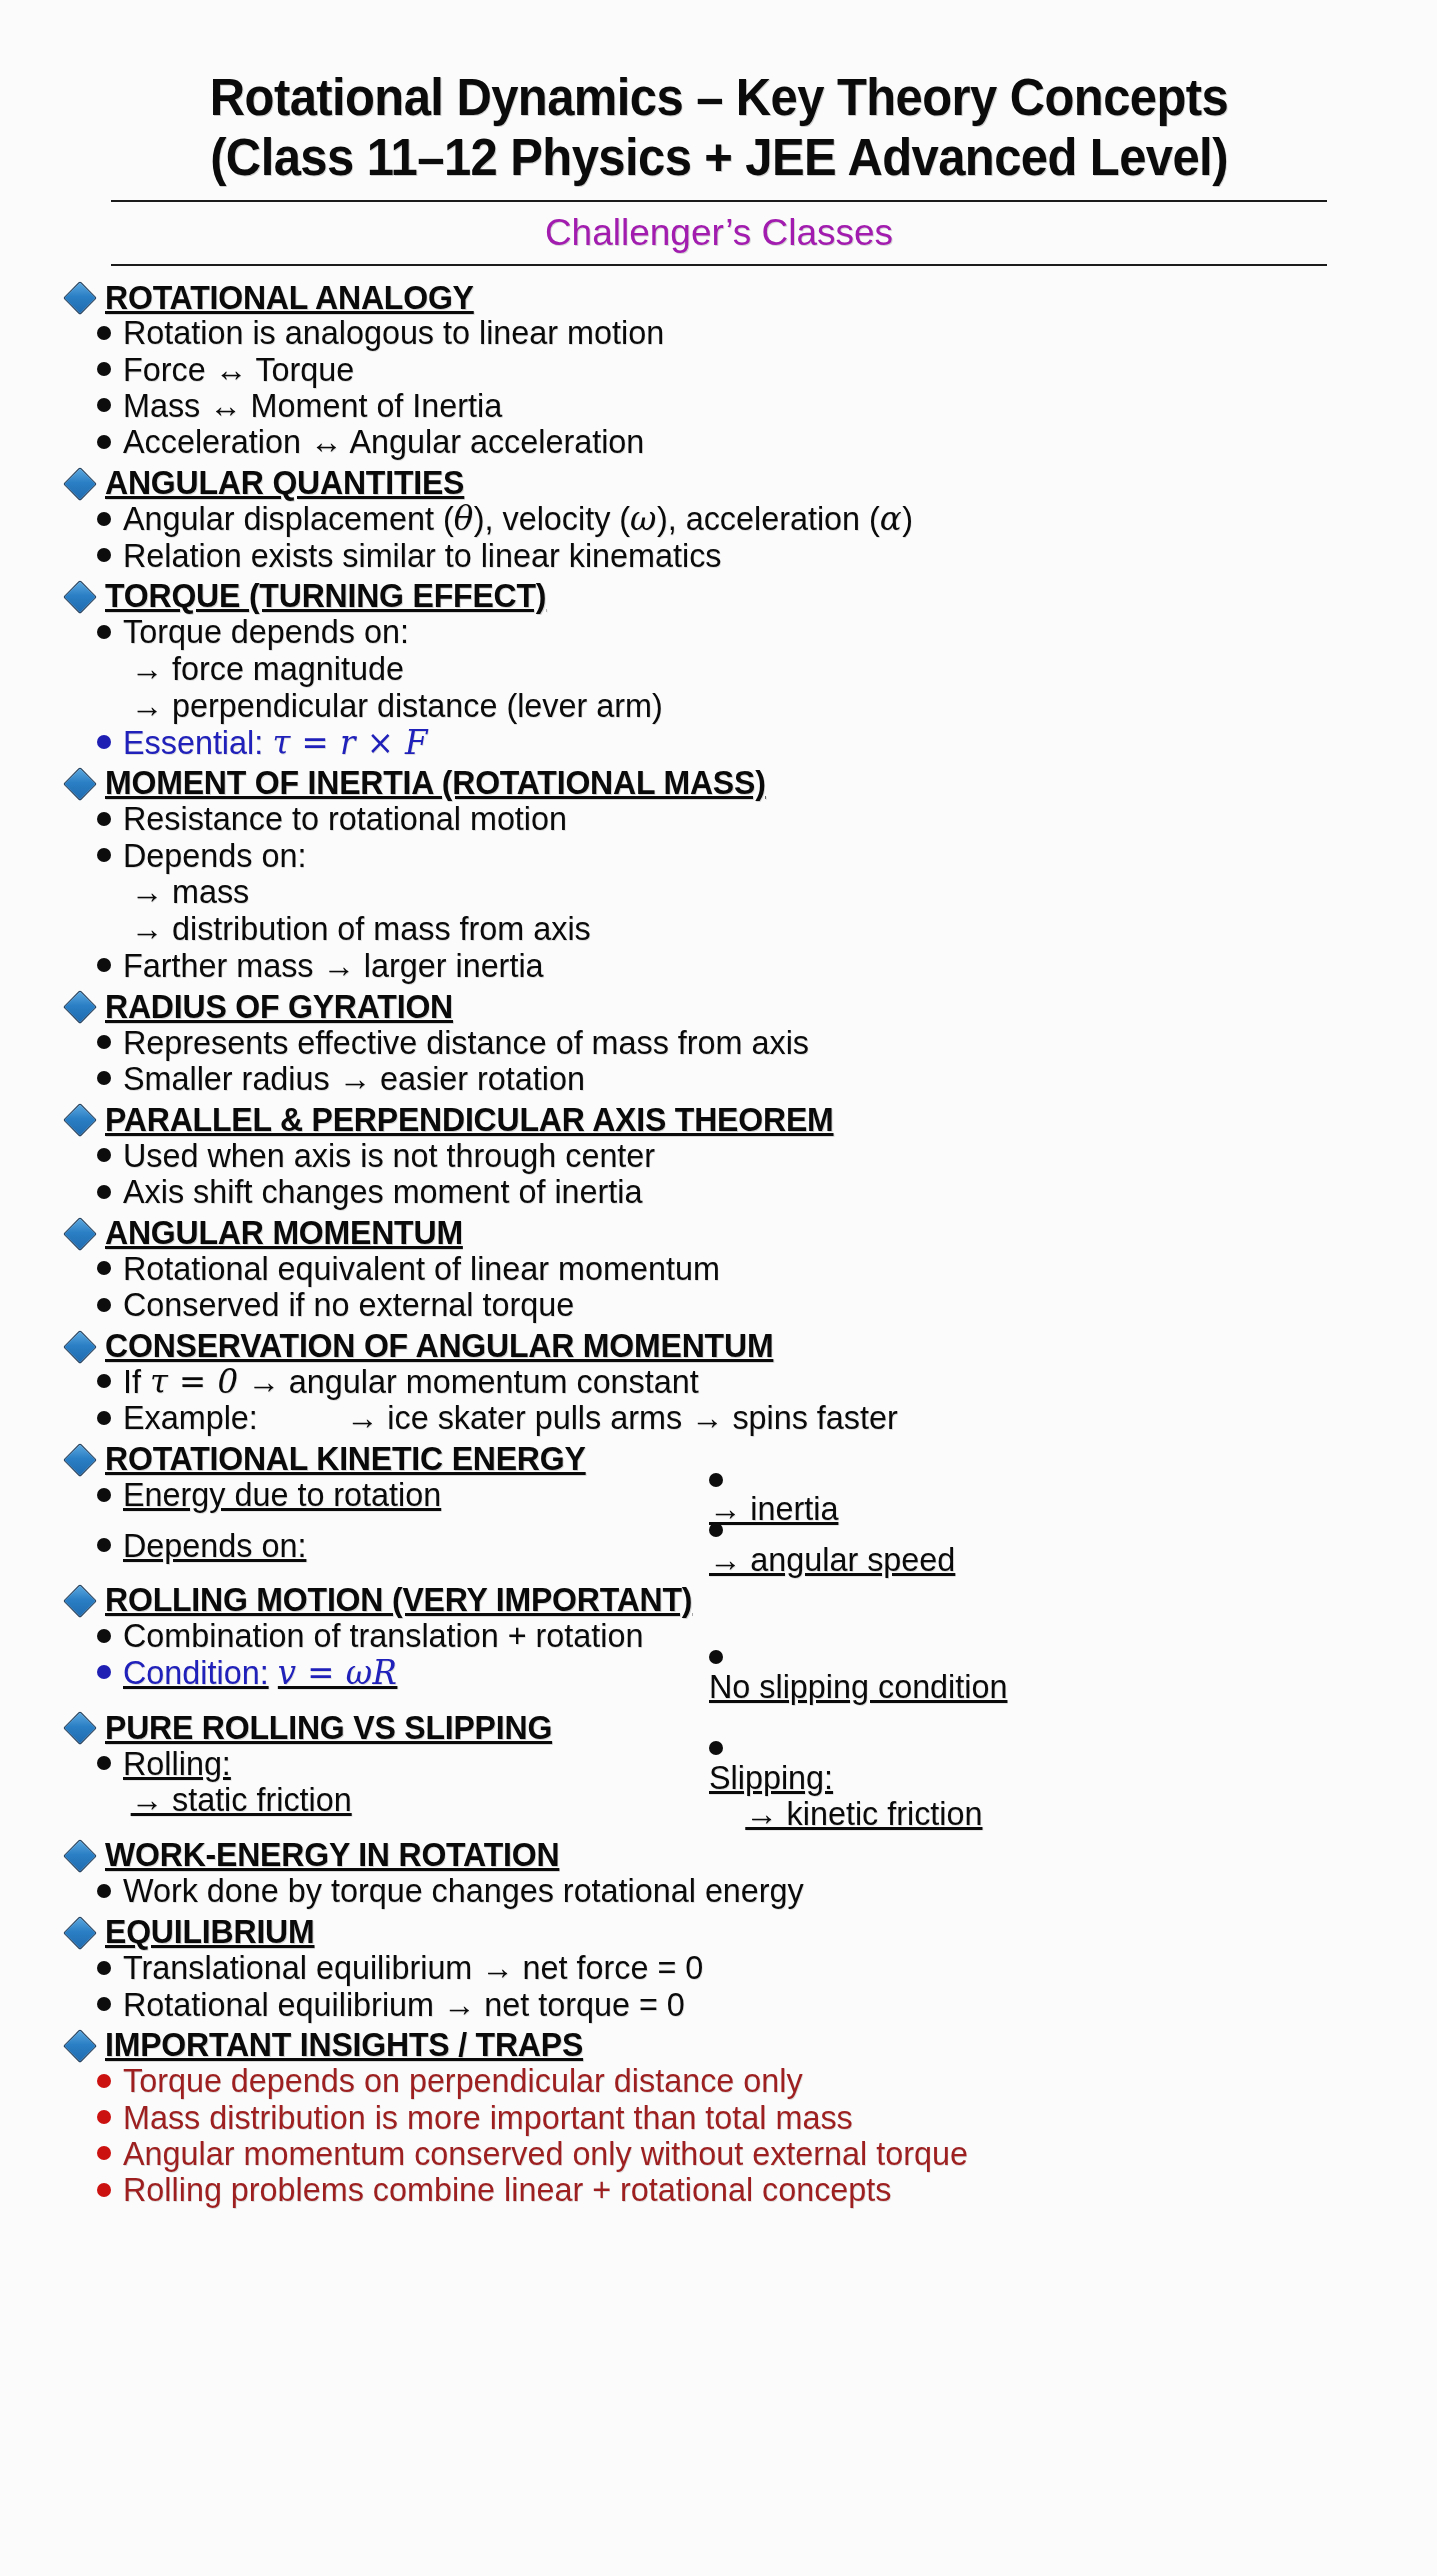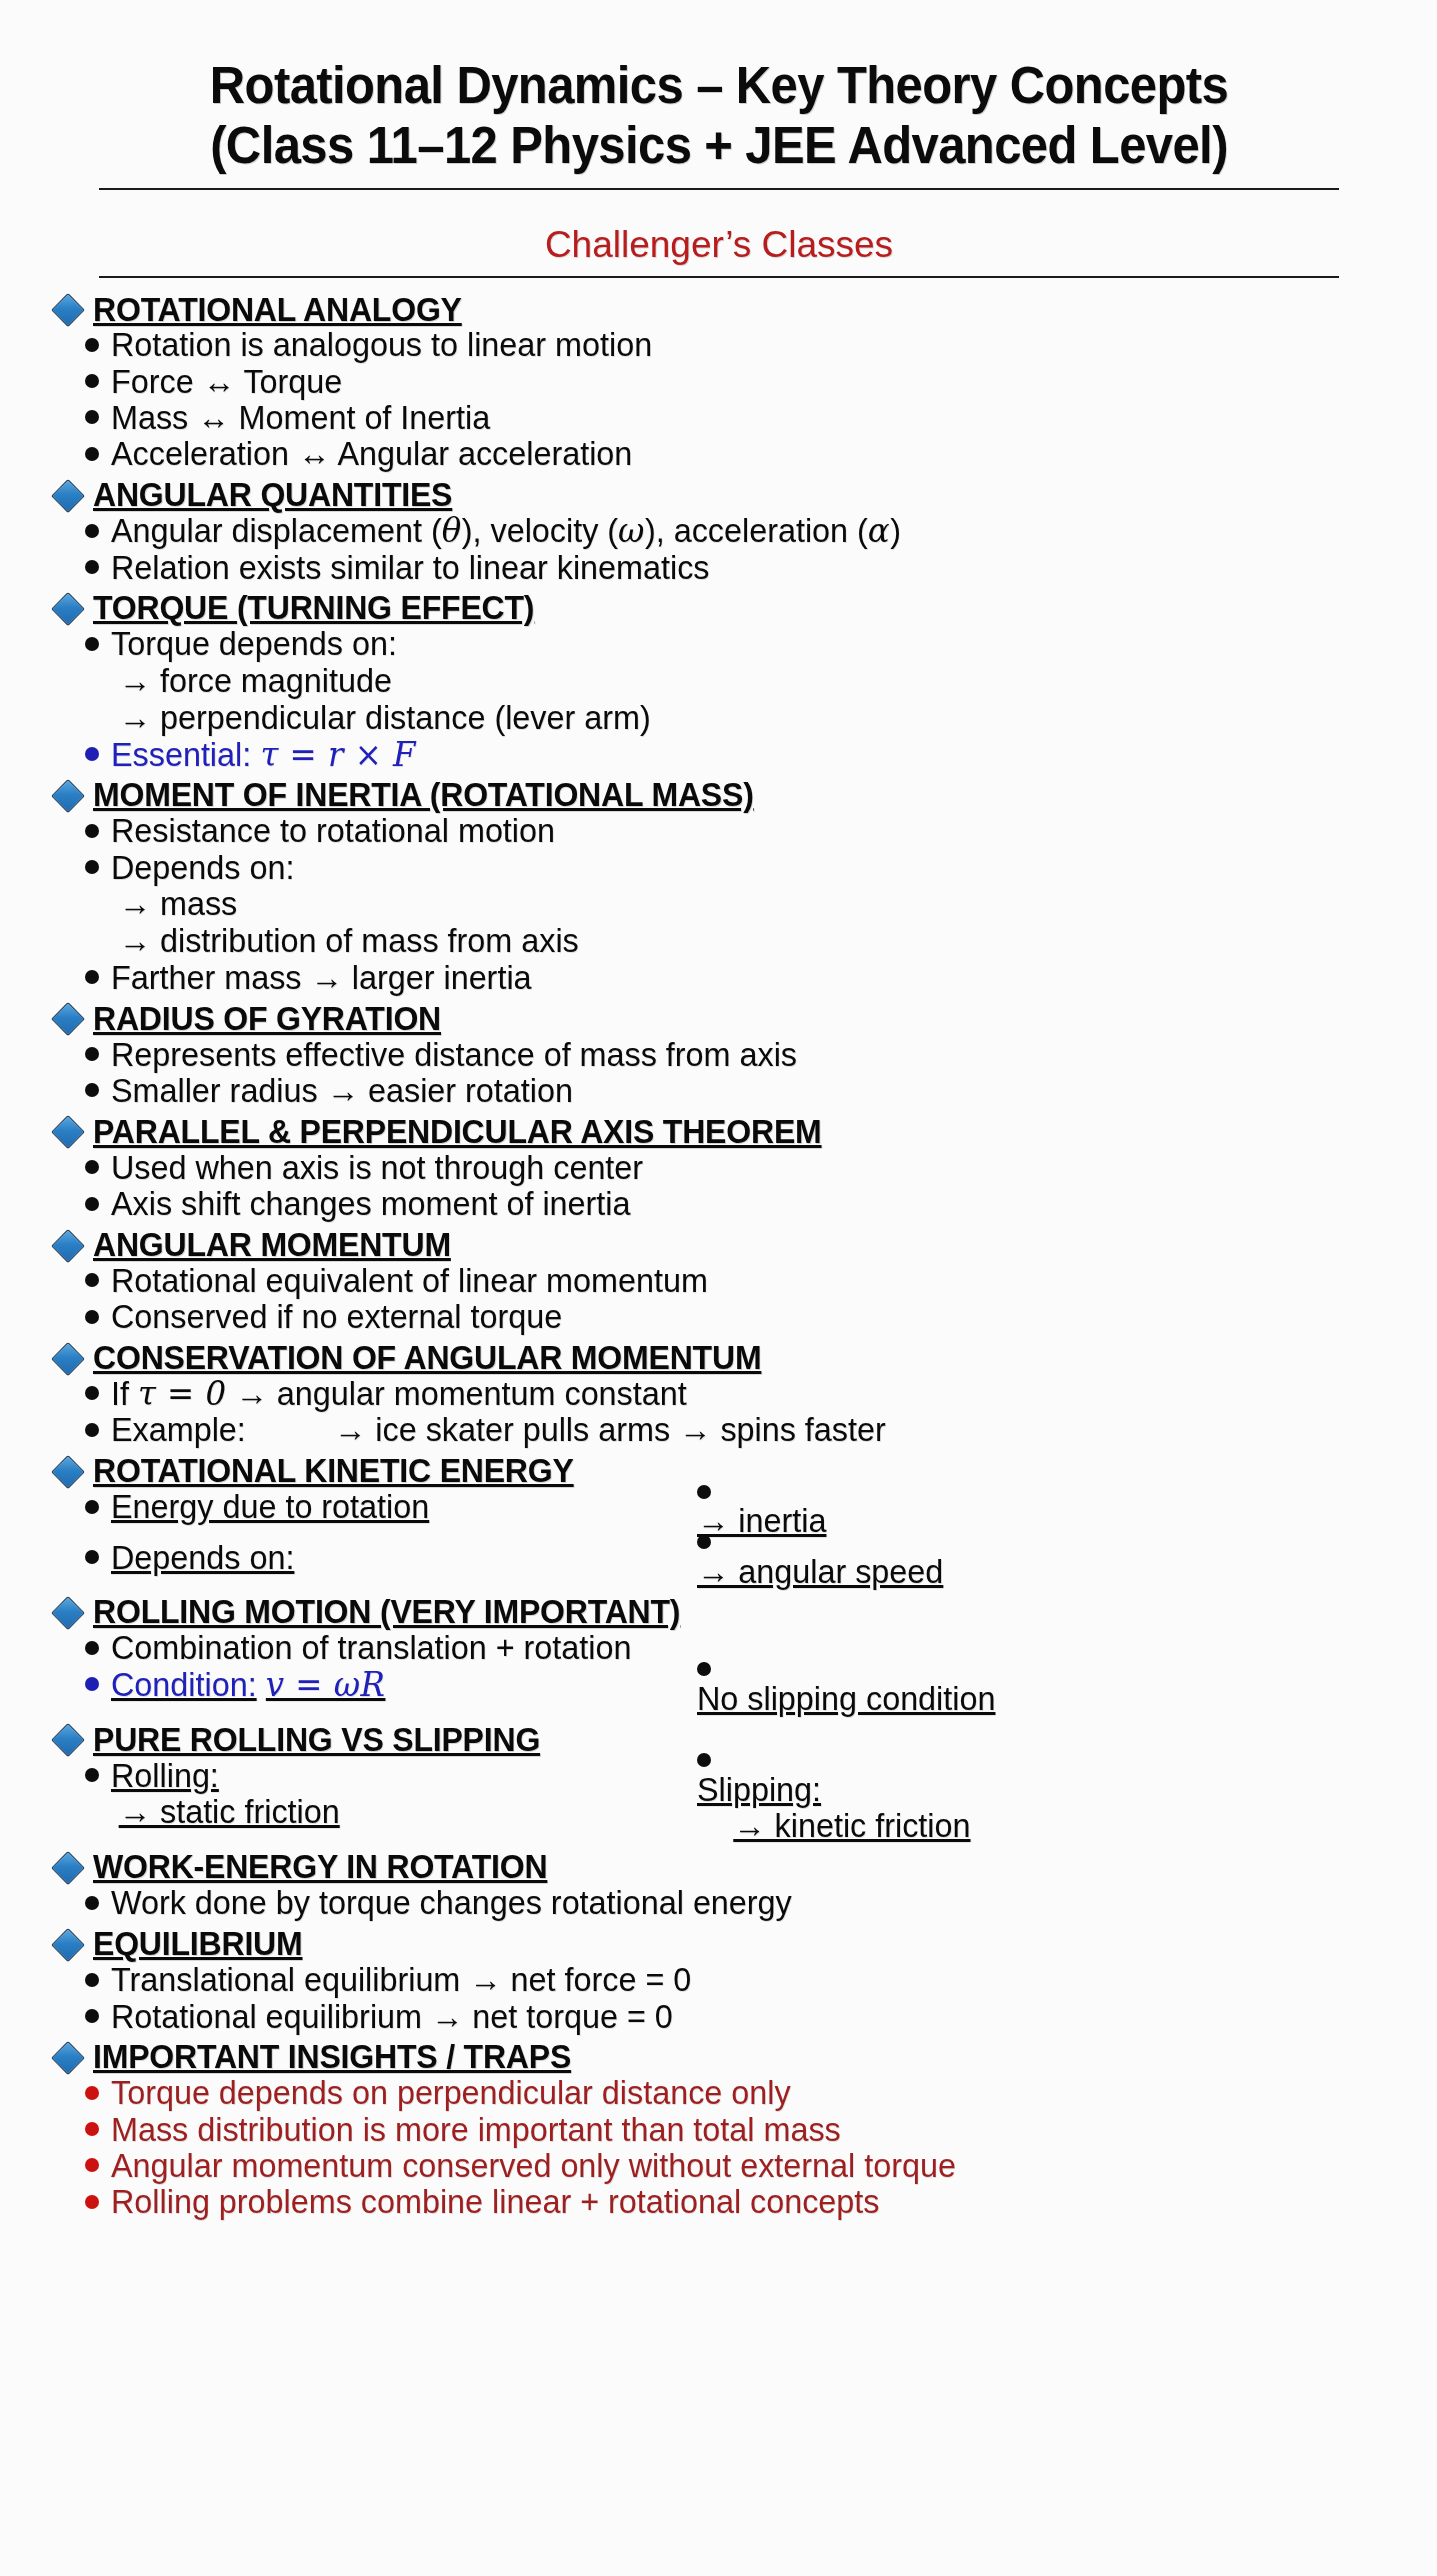--- a/index.html
+++ b/index.html
@@ -13,21 +13,21 @@
     background: #fbfbfb;
     font-family: "Liberation Sans", "DejaVu Sans", sans-serif;
     color: #0a0a0a;
     overflow: hidden;
     position: relative;
   }
   .page {
     width: 1438px;
     height: 2064px;
     box-sizing: border-box;
-    padding: 4px;
+    padding: 16px;
     position: relative;
   }
 
   
   .header {
     padding: 52px 56px 0 56px;
     text-align: center;
   }
   .title-line {
     font-weight: bold;
@@ -41,23 +41,22 @@
   }
   .rule {
     height: 0;
     border-top: 2.8px solid #1b1b1b;
     margin: 13px 39px 0 39px;
   }
   .subtitle {
     font-size: 37px;
     line-height: 1.25;
     padding: 7.5px 0 5.6px 0;
-    color: #b91c1c;
+    color: #a21caf;
     text-shadow: 0.9px 0.9px 0 rgba(0,0,0,0.15);
-    margin-top: 24px;
   }
   .rule-2 {
     height: 0;
     border-top: 2.8px solid #1b1b1b;
     margin: 1.9px 39px 0 39px;
   }
 
   
   .content {
     padding: 9.4px 0 0 0;

